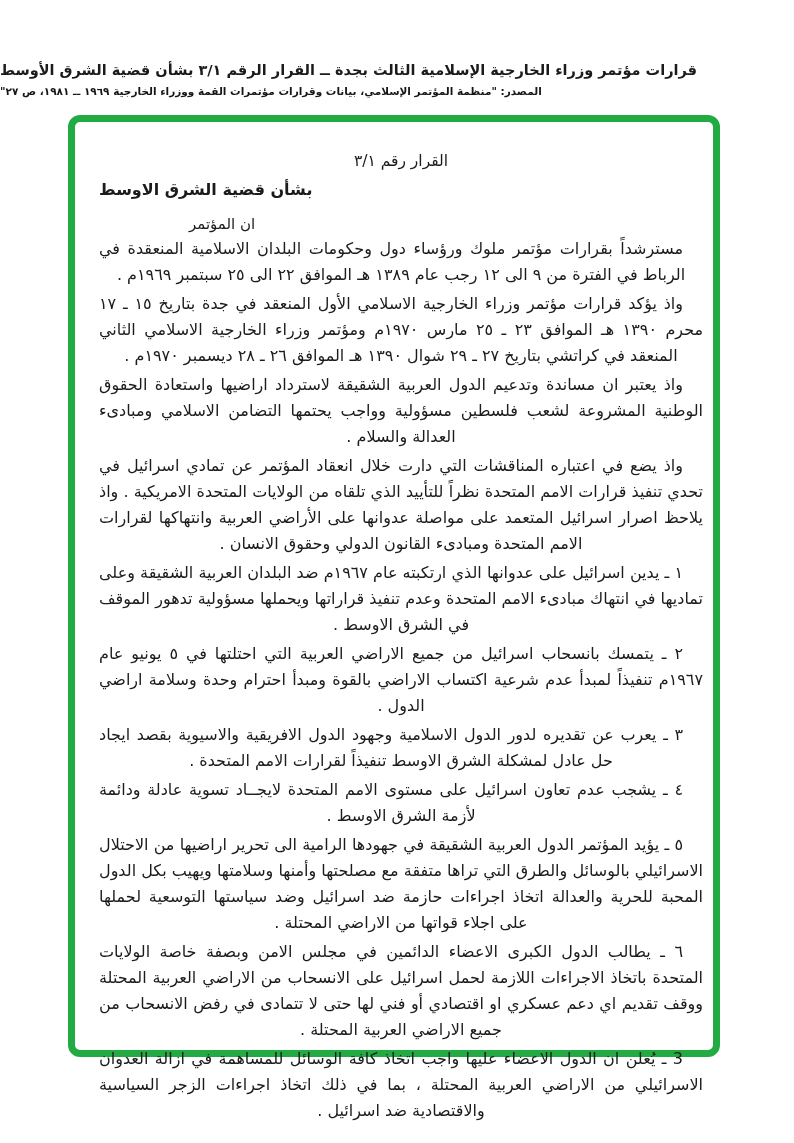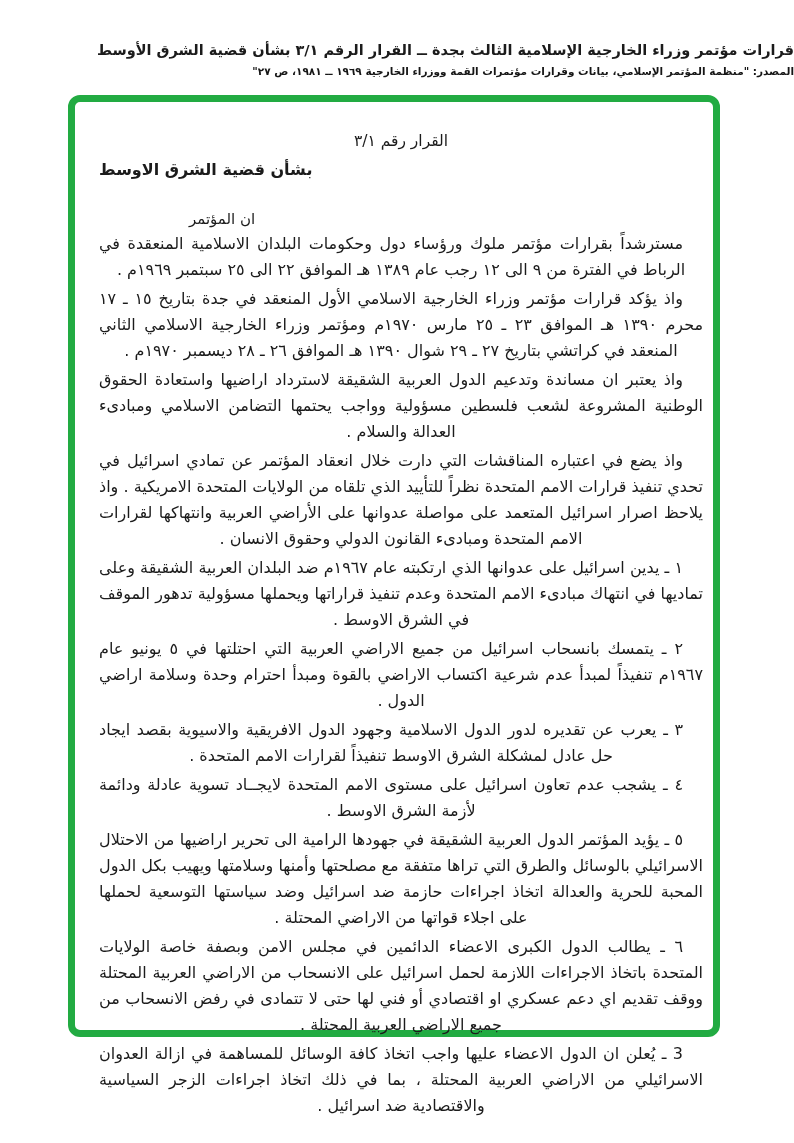--- a/index.html
+++ b/index.html
@@ -10,22 +10,22 @@
   .page {
     position: relative;
     width: 794px;
     height: 1143px;
     background: #ffffff;
     font-family: "DejaVu Sans", sans-serif;
     color: #1b1b1b;
     overflow: hidden;
   }
   .doc-header {
-    padding-top: 40px;
-    text-align: right;
+    padding-top: 60px;
+    text-align: left;
     direction: rtl;
   }
   .doc-header .h-title {
     font-size: 14.5px;
     font-weight: bold;
     line-height: 1.45;
     letter-spacing: 0;
   }
   .doc-header .h-source {
     font-size: 10.5px;
@@ -52,21 +52,21 @@
   .res-subject {
     text-align: left;
     font-size: 16px;
     font-weight: bold;
     margin-top: 10px;
   }
   .opening {
     text-align: right;
     padding-left: 0;
     padding-right: 0;
-    margin-top: 31px;
+    margin-top: 16px;
     margin-left: 90px;
     direction: rtl;
     text-align: left;
     font-size: 15px;
   }
   .opening span { display: inline-block; }
   .para {
     direction: rtl;
     text-align: justify;
     text-align-last: center;

